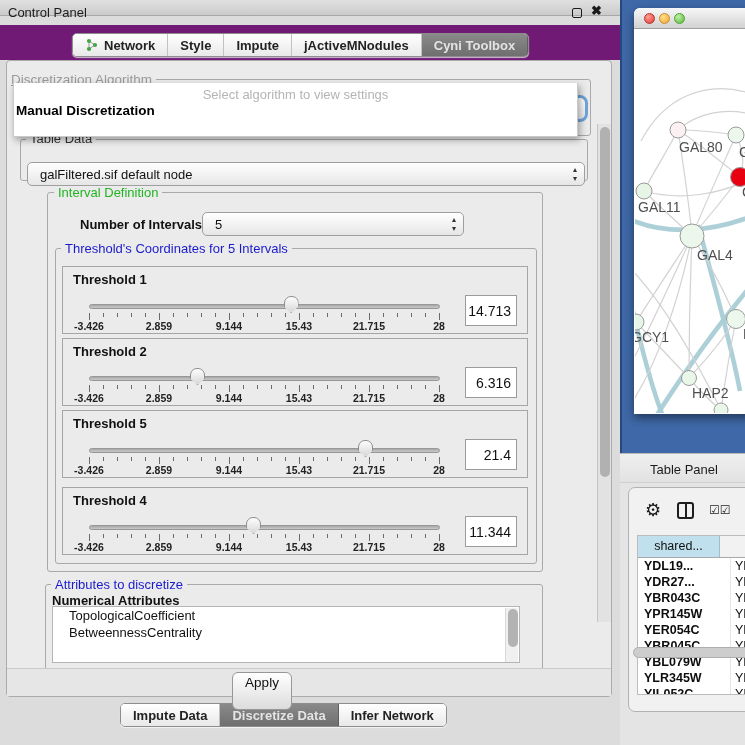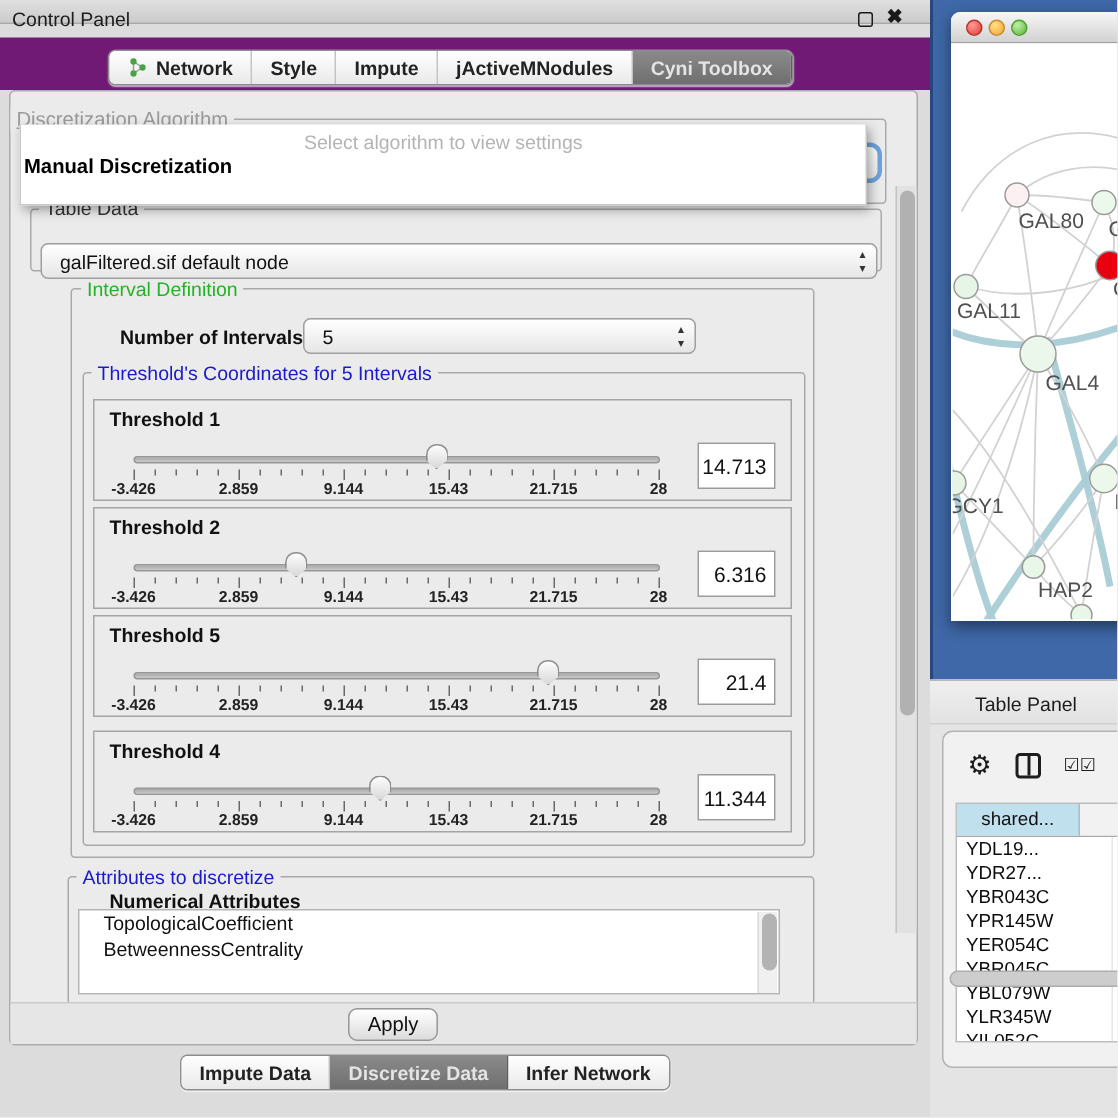--- a/index.html
+++ b/index.html
@@ -51,21 +51,21 @@
   .thumb { position:absolute; top:29px; width:15px; height:17px; background:linear-gradient(#fdfdfd,#d8d8d8); border:1px solid #8f8f8f; border-radius:7px 7px 3px 3px; clip-path:polygon(0 0,100% 0,100% 62%,50% 100%,0 62%); }
   .val { position:absolute; left:402px; top:28px; width:52px; height:31px; border:1px solid #9b9b9b; background:#fff; font-family:"Liberation Sans",sans-serif; font-size:14px; color:#111; text-align:right; padding-right:5px; }
 
   
   #attr-list { left:52px; top:606px; width:468px; height:57px; background:#fff; border:1px solid #b5b5b5; overflow:hidden; }
   .attr-item { font-size:13px; color:#111; line-height:17px; padding-left:16px; white-space:nowrap; }
   #attr-scroll { position:absolute; right:1px; top:1px; width:13px; height:55px; background:#f0f0f0; border-left:1px solid #d9d9d9; }
   #attr-scroll .th { position:absolute; left:1.5px; top:1px; width:10px; height:38px; background:#b3b3b3; border-radius:5px; }
 
   #apply-strip { left:7px; top:668px; width:604px; height:28px; background:#e6e6e6; border-top:1px solid #cacaca; z-index:30; }
-  #apply-btn { position:absolute; left:225px; top:3px; width:60px; height:22px; background:linear-gradient(#ffffff,#dcdcdc); border:1px solid #979797; border-radius:6px; font-size:13.5px; color:#111; text-align:center; line-height:20px; }
+  #apply-btn { position:absolute; left:225px; top:3px; width:60px; height:38px; background:linear-gradient(#ffffff,#dcdcdc); border:1px solid #979797; border-radius:6px; font-size:13.5px; color:#111; text-align:center; line-height:20px; }
 
   
   #panel-scroll { left:597px; top:124px; width:14px; height:498px; background:#e2e2e2; border-left:1px solid #c4c4c4; }
   #panel-scroll .th { position:absolute; left:2px; top:3px; width:10px; height:350px; background:#b1b1b1; border-radius:5px; }
 
   
   #desktop { left:620px; top:0; width:125px; height:453px; background:#3e68a7; border-left:2px solid #27477e; }
   #net-window { position:absolute; left:12px; top:8px; width:120px; height:406px; background:#fff; border-radius:6px 0 0 0; box-shadow:0 4px 10px rgba(0,0,0,.45); }
   #net-titlebar { position:absolute; left:0; top:0; width:120px; height:21px; background:linear-gradient(#f7f7f7,#d2d2d2); border-bottom:1px solid #a0a0a0; border-radius:6px 0 0 0; }
   .tl { position:absolute; top:4.5px; width:11px; height:11px; border-radius:50%; }
@@ -85,21 +85,21 @@
   #table-card { position:absolute; left:8px; top:34px; width:125px; height:225px; background:#f1f1f1; border:1px solid #b2b2b2; border-radius:7px; }
   #tp-gear { position:absolute; left:16px; top:11px; font-size:18px; color:#1d1d1d; }
   #tp-col  { position:absolute; left:48px; top:14px; width:17px; height:17px; border:2px solid #1d1d1d; border-radius:3px; }
   #tp-col::after { content:""; position:absolute; left:5.5px; top:0; width:2px; height:13px; background:#1d1d1d; }
   #tp-checks { position:absolute; left:80px; top:15px; font-size:12px; color:#1d1d1d; letter-spacing:0px; }
   #tp-table { position:absolute; left:8px; top:47px; width:120px; height:160px; overflow:hidden; background:#fff; border:1px solid #bcbcbc; }
   .thead { display:flex; height:22px; border-bottom:1px solid #a9a9a9; }
   .thead .h1 { width:82px; background:#bfe0ec; border-right:1px solid #9dbfcb; font-size:12.5px; color:#111; text-align:center; line-height:21px; }
   .thead .h2 { flex:1; background:#f2f2f2; font-size:12.5px; color:#111; text-align:right; padding-right:2px; line-height:21px; }
   .trow { display:flex; height:16px; background:#fff; }
-  .trow .tc1 { width:104px; padding-left:6px; font-size:12.5px; color:#0d0d0d; border-right:1px solid #e6e6e6; line-height:16px; white-space:nowrap; overflow:hidden; }
+  .trow .tc1 { width:93px; padding-left:6px; font-size:12.5px; color:#0d0d0d; border-right:1px solid #e6e6e6; line-height:16px; white-space:nowrap; overflow:hidden;font-weight:bold; }
   .trow .tc2 { flex:1; padding-left:4px; font-size:12.5px; color:#0d0d0d; line-height:16px; white-space:nowrap; overflow:hidden; }
   #tp-hscroll { position:absolute; left:4px; top:159px; width:118px; height:11px; background:#cdcdcd; border:1px solid #aeaeae; border-radius:6px; }
 
   .neticon { display:inline-block; width:14px; height:14px; }
 </style>
 </head>
 <body>
 
 <div id="stage">
 
@@ -342,21 +342,21 @@
         <span style="left: 210px;">15.43</span>
         <span style="left: 280px;">21.715</span>
         <span style="left: 350px;">28</span>
       </div>
     <div class="thumb" style="left: 182.998px;"></div>
     <input class="val" readonly="" value="11.344" style="">
   </div>
 
   <div class="groupbox abs" style="left:45px; top:584px; width:498px; height:86px;"></div>
   <div class="grouptitle gt-blue abs" style="left:51px; top:577px;">Attributes to discretize</div>
-  <div class="abs" style="left:52px; top:593px; font-size:13px; font-weight:bold; color:#111;margin-left:21px;">Numerical Attributes</div>
+  <div class="abs" style="left:52px; top:593px; font-size:13px; font-weight:bold; color:#111;">Numerical Attributes</div>
   <div id="attr-list" class="abs">
     <div id="attr-scroll">
         <div class="th"></div>
       </div>
       <div class="attr-item">TopologicalCoefficient</div>
       <div class="attr-item">BetweennessCentrality</div>
     </div>
 
   <div id="apply-strip" class="abs">
     <div id="apply-btn">Apply</div>

